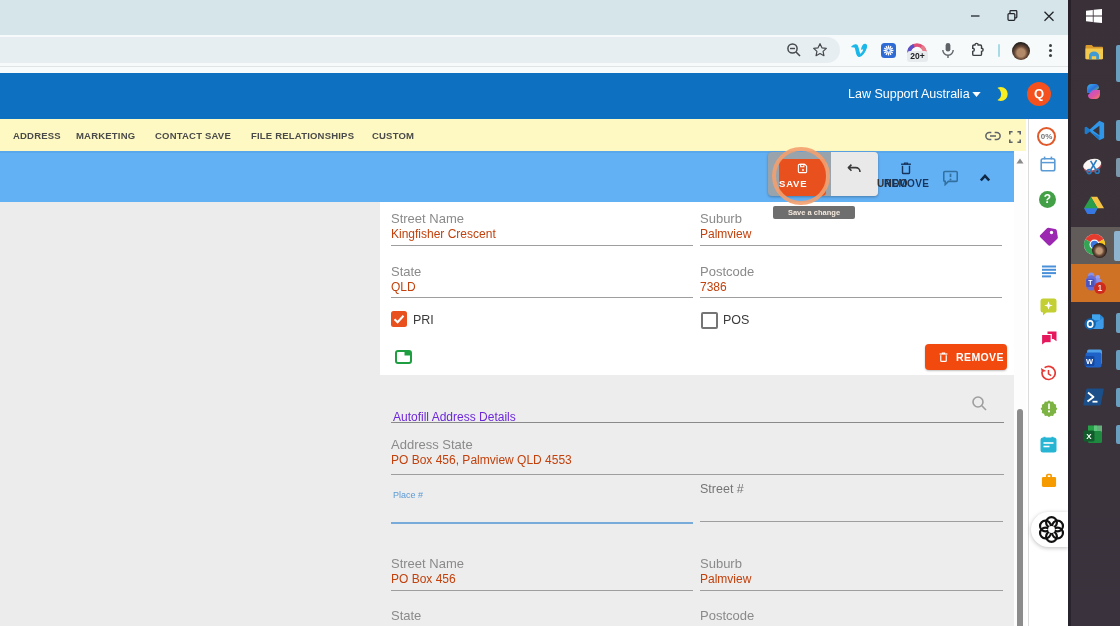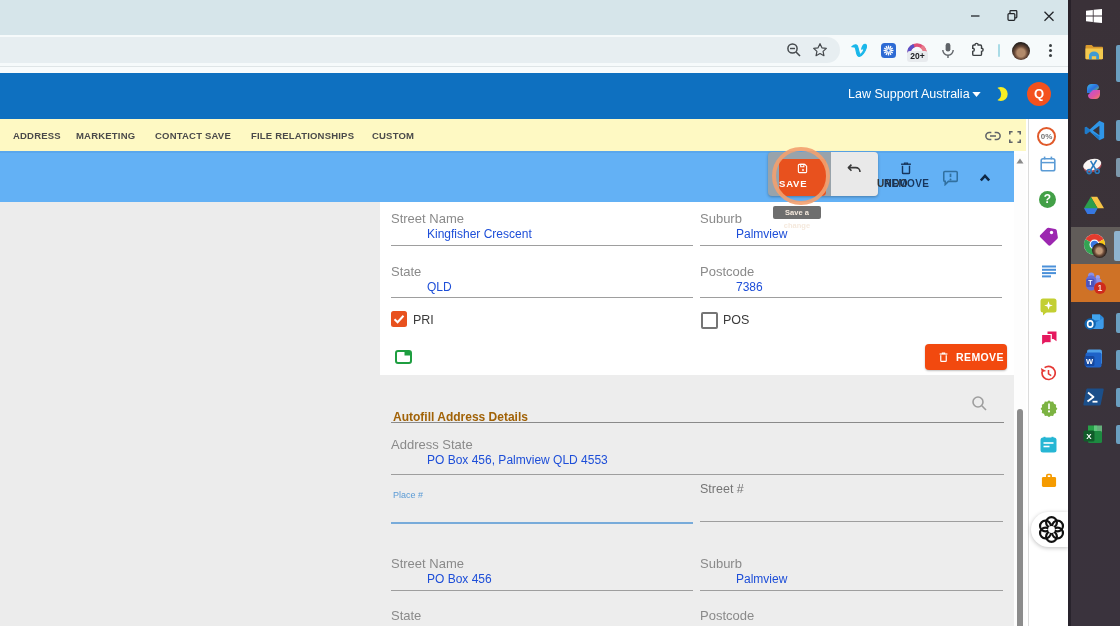--- a/index.html
+++ b/index.html
@@ -18,21 +18,21 @@
   
   #leftpanel{left:0;top:202px;width:380px;height:424px;background:#ececec;}
   #formcard{left:380px;top:202px;width:634px;height:424px;background:#ffffff;}
   #graysec{left:380px;top:375px;width:634px;height:251px;background:#ededed;}
   #scrolltrack{left:1014px;top:154px;width:12px;height:472px;background:#fdfdfd;}
   #scrollthumb{left:1017px;top:409px;width:6px;height:217px;background:#8c8c8c;border-radius:3px 3px 0 0;}
   #striprail{left:1026px;top:119px;width:42px;height:507px;background:#ffffff;}
   #stripborder{left:1028px;top:119px;width:1px;height:507px;background:#dcdcdc;}
   #taskbar{left:1068px;top:0;width:52px;height:626px;background:linear-gradient(180deg,#3a3138 0%,#3b3339 40%,#3a333c 70%,#3a333d 100%);}
   .label{position:absolute;font-size:13px;color:#8a8a8a;}
-  .value{position:absolute;font-size:12px;color:#1d4ed8;margin-left:36px;}
+  .value{position:absolute;font-size:12px;color:#c2410c;}
   .uline{position:absolute;height:1px;background:#9e9e9e;}
   .col1{left:391px;}
   .col2{left:700px;}
 </style>
 </head>
 <body>
   <div class="abs" id="titlebar"></div>
   <div class="abs" id="toolbar"></div>
   <div class="abs" id="addrbar"></div>
 
@@ -146,21 +146,21 @@
   <div class="abs" style="left:884px;top:178px;width:45px;color:#17355c;font-size:10px;font-weight:bold;letter-spacing:0.3px;">REMOVE</div>
   <svg class="abs" style="left:942px;top:169px;" width="17" height="17" viewBox="0 0 24 24">
     <path d="M4 3.5 h16 a1.5 1.5 0 0 1 1.5 1.5 v11 a1.5 1.5 0 0 1-1.5 1.5 H9 l-4.5 4.5 v-4.5 H4 a1.5 1.5 0 0 1-1.5-1.5 V5 A1.5 1.5 0 0 1 4 3.5 Z" fill="none" stroke="#31709f" stroke-width="2.2"></path>
     <line x1="12" y1="6.5" x2="12" y2="11.5" stroke="#31709f" stroke-width="2.4"></line>
     <circle cx="12" cy="14.8" r="1.4" fill="#31709f"></circle>
   </svg>
   <svg class="abs" style="left:980px;top:174px;" width="10" height="8" viewBox="0 0 12 9">
     <path d="M1 7.5 L6 2 L11 7.5" fill="none" stroke="#0f2845" stroke-width="3"></path>
   </svg>
 
-  <div class="abs" style="left:773px;top:206px;width:48px;height:13px;background:#6e6e6e;border-radius:2px;color:#f5e9dd;font-size:7.5px;font-weight:bold;text-align:center;line-height:13px;z-index:5;">Save a change</div>
+  <div class="abs" style="left:773px;top:206px;width:82px;height:13px;background:#6e6e6e;border-radius:2px;color:#f5e9dd;font-size:7.5px;font-weight:bold;text-align:center;line-height:13px;z-index:5;">Save a change</div>
 
   <div class="abs" style="left:772px;top:147px;width:58px;height:58px;border-radius:50%;border:4.5px solid rgba(243,160,110,0.9);box-sizing:border-box;z-index:6;"></div>
   <div class="abs" id="leftpanel"></div>
   <div class="abs" id="formcard"></div>
   <div class="abs" id="graysec"></div>
   <div class="abs" id="scrolltrack"></div>
   <div class="abs" id="scrollthumb"></div>
   <div class="abs" id="striprail"></div>
   <div class="abs" id="stripborder"></div>
 
@@ -376,21 +376,21 @@
 
     <div class="abs" style="left:925px;top:344px;width:82px;height:26px;background:#f2490f;border-radius:4px;box-shadow:0 1px 2px rgba(0,0,0,0.25);">
       <svg style="position:absolute;left:13px;top:7px;" width="11" height="12" viewBox="0 0 24 24">
         <path d="M6 8 V20 a1.5 1.5 0 0 0 1.5 1.5 h9 A1.5 1.5 0 0 0 18 20 V8" fill="none" stroke="#fff" stroke-width="2.6"></path>
         <line x1="3.5" y1="5.5" x2="20.5" y2="5.5" stroke="#fff" stroke-width="2.6"></line>
         <path d="M9.5 5.5 V3.5 h5 v2" fill="none" stroke="#fff" stroke-width="2.4"></path>
       </svg>
       <span style="position:absolute;left:31px;top:7px;color:#fff;font-size:10.5px;font-weight:bold;letter-spacing:0.4px;">REMOVE</span>
     </div>
 
-    <span class="abs" style="left:393px;top:410px;font-size:12px;color:#a16207;font-weight:bold;">Autofill Address Details</span>
+    <span class="abs" style="left:393px;top:410px;font-size:12px;color:#6d28d9;">Autofill Address Details</span>
     <div class="uline" style="left:391px;top:422px;width:613px;background:#8a8a8a;"></div>
     <svg class="abs" style="left:971px;top:395px;" width="17" height="17" viewBox="0 0 17 17">
       <circle cx="7" cy="7" r="5" fill="none" stroke="#9e9e9e" stroke-width="1.6"></circle>
       <line x1="10.8" y1="10.8" x2="15" y2="15" stroke="#9e9e9e" stroke-width="1.6"></line>
     </svg>
     <span class="label col1" style="top:437px;">Address State</span>
     <span class="value col1" style="top:453px;">PO Box 456, Palmview QLD 4553</span>
     <div class="uline" style="left:391px;top:474px;width:613px;"></div>
 
     <span class="abs" style="left:393px;top:490px;font-size:9px;color:#5b9bd5;">Place #</span>

